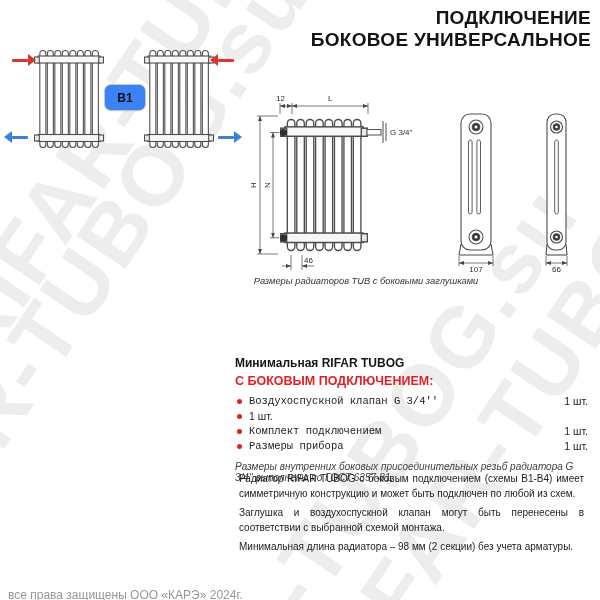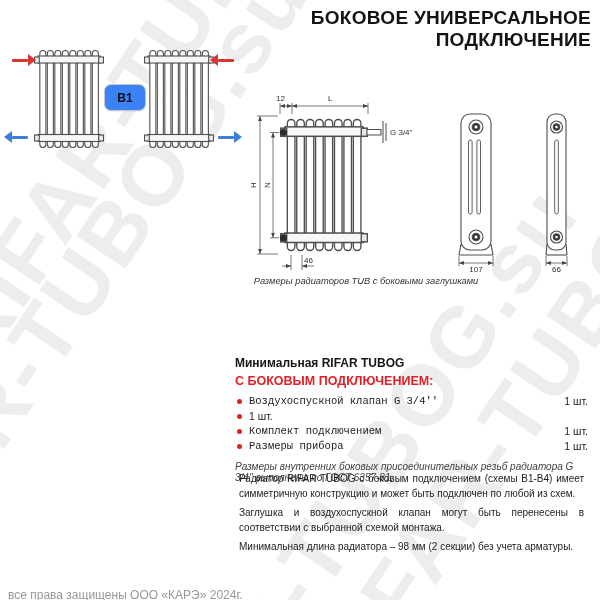--- a/index.html
+++ b/index.html
@@ -86,22 +86,22 @@
 </svg>
 
 <div class="page">
 
   <span class="wm" id="wm1">RIFAR-TUBOG.su</span>
   <span class="wm" id="wm2">RIFAR-TUBOG.su</span>
   <span class="wm" id="wm3">RIFAR-TUBOG.su</span>
   <span class="wm" id="wm4">RIFAR-TUBOG.su</span>
 
   <div class="title">
+    <div>ПОДКЛЮЧЕНИЕ</div>
     <div>БОКОВОЕ УНИВЕРСАЛЬНОЕ</div>
-    <div>ПОДКЛЮЧЕНИЕ</div>
   </div>
 
   <div class="schemes">
     <div class="scheme">
       <svg class="rad left" viewBox="0 0 72 102" preserveAspectRatio="none">
           <use href="#radSym"></use>
         </svg>
       <svg class="rad right" viewBox="0 0 72 102" preserveAspectRatio="none">
           <use href="#radSym"></use>
         </svg>

